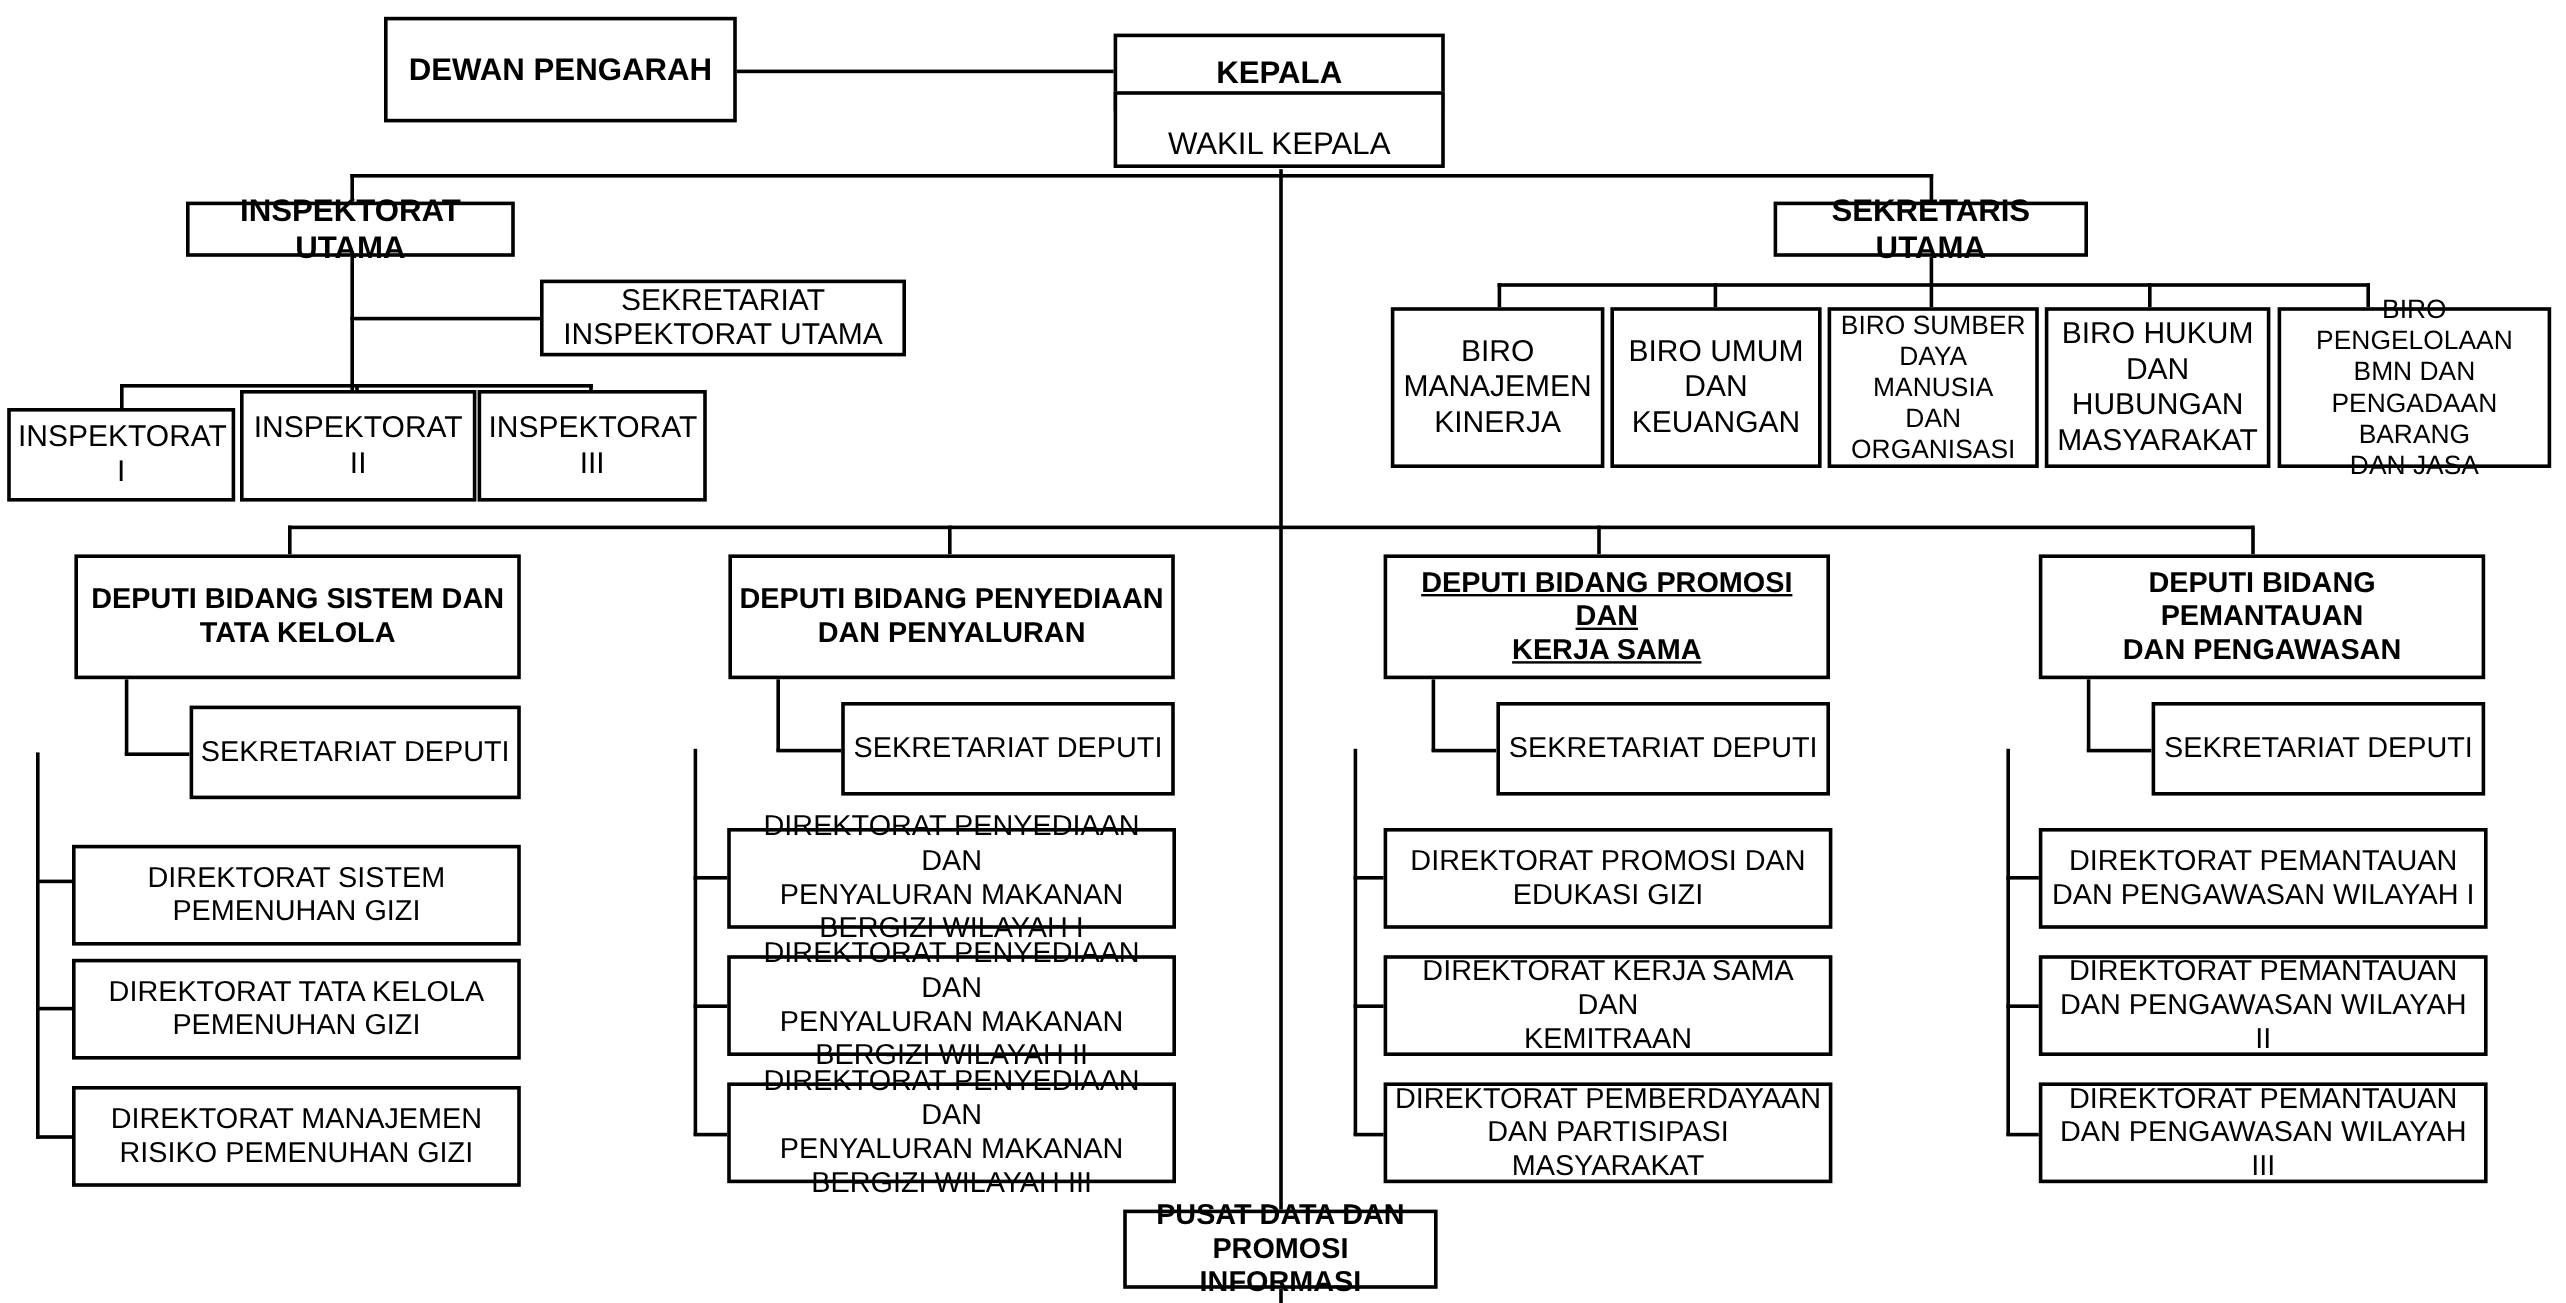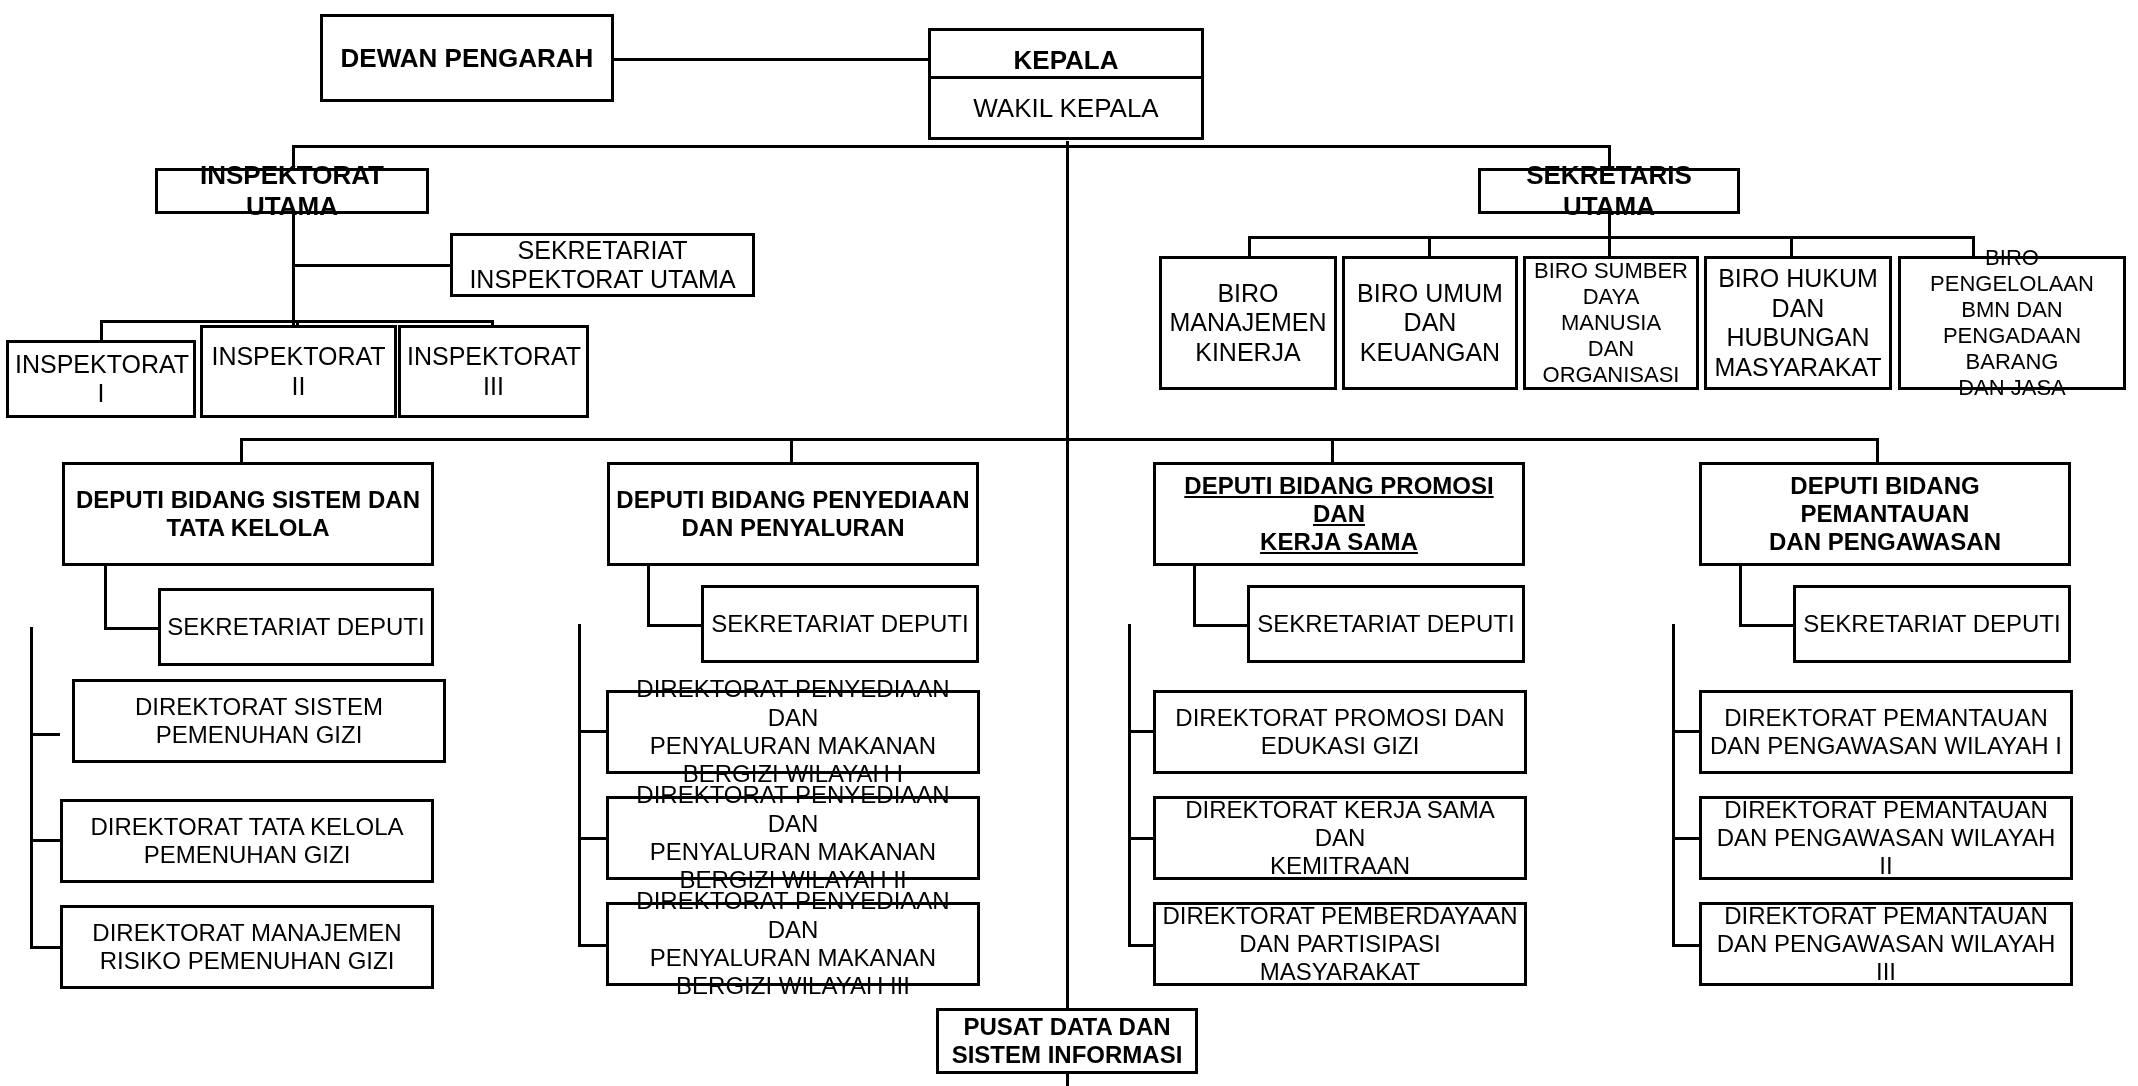--- a/index.html
+++ b/index.html
@@ -106,21 +106,21 @@
   <div class="line" style="left:1672px; top:837px; width:30px; height:3px;"></div>
   <div class="line" style="left:1672px; top:944px; width:30px; height:3px;"></div>
 
   <div class="node f26 b" style="left:320px; top:14px; width:294px; height:88px;">
     <span>DEWAN PENGARAH</span>
   </div>
 
   <div class="node f26 b" style="left:928px; top:28px; width:276px; height:64px;">
     <span>KEPALA</span>
   </div>
-  <div class="node f26" style="left:928px; top:76px; width:276px; height:64px;">
+  <div class="node f26" style="left:928px; top:76px; width:276px; height:64px;align-items:flex-end;">
     <span>WAKIL KEPALA</span>
   </div>
 
   <div class="node f26 b" style="left:155px; top:168px; width:274px; height:46px;">
     <span>INSPEKTORAT UTAMA</span>
   </div>
 
   <div class="node f25" style="left:450px; top:233px; width:305px; height:64px;">
     <span class="pre" style="white-space:pre-line;">SEKRETARIAT
 INSPEKTORAT UTAMA</span>
@@ -172,21 +172,21 @@
 DAN JASA</span>
   </div>
 
   <div class="node f24 b" style="left:62px; top:462px; width:372px; height:104px;">
     <span style="white-space:pre-line;">DEPUTI BIDANG SISTEM DAN
 TATA KELOLA</span>
   </div>
   <div class="node f24" style="left:158px; top:588px; width:276px; height:78px;">
     <span>SEKRETARIAT DEPUTI</span>
   </div>
-  <div class="node f24" style="left:60px; top:679px; width:374px; height:84px;margin-left:12px;">
+  <div class="node f24" style="left:60px; top:704px; width:374px; height:84px;">
     <span style="white-space:pre-line;">DIREKTORAT SISTEM
 PEMENUHAN GIZI</span>
   </div>
   <div class="node f24" style="left:60px; top:799px; width:374px; height:84px;">
     <span style="white-space:pre-line;">DIREKTORAT TATA KELOLA
 PEMENUHAN GIZI</span>
   </div>
   <div class="node f24" style="left:60px; top:905px; width:374px; height:84px;">
     <span style="white-space:pre-line;">DIREKTORAT MANAJEMEN
 RISIKO PEMENUHAN GIZI</span>
@@ -250,16 +250,16 @@
     <span style="white-space:pre-line;">DIREKTORAT PEMANTAUAN
 DAN PENGAWASAN WILAYAH II</span>
   </div>
   <div class="node f24" style="left:1699px; top:902px; width:374px; height:84px;">
     <span style="white-space:pre-line;">DIREKTORAT PEMANTAUAN
 DAN PENGAWASAN WILAYAH III</span>
   </div>
 
   <div class="node f24 b" style="left:936px; top:1008px; width:262px; height:66px;">
     <span style="white-space:pre-line;">PUSAT DATA DAN
-SISTEM INFORMASI</span>
+PROMOSI INFORMASI</span>
   </div>
 
 </div>
 
 </body></html>

